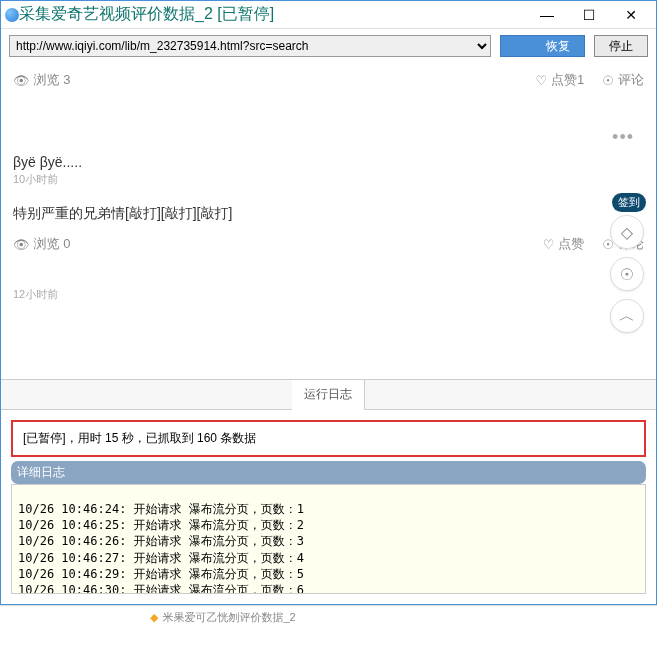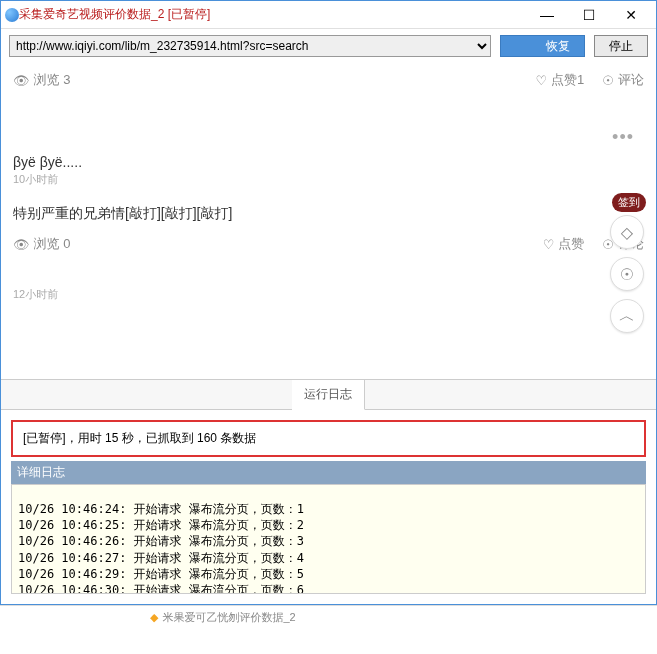--- a/index.html
+++ b/index.html
@@ -1,42 +1,42 @@
 <!DOCTYPE html>
 <html><head>
 <meta charset="utf-8">
 <style>
 * { margin: 0; padding: 0; box-sizing: border-box; font-family: "Microsoft YaHei", Arial, sans-serif; }
 body { background: #fff; width: 657px; }
 .window { border: 1px solid #4a90d9; width: 657px; }
 .titlebar { display: flex; align-items: center; height: 28px; padding: 0 4px; background: #fff; border-bottom: 1px solid #e0e0e0; }
-.titlebar .title { flex: 1; font-size: 12px; color: #b91c1c; }
+.titlebar .title { flex: 1; font-size: 16px; color: #0f766e; }
 .titlebar .win-controls { display: flex; }
 .titlebar .win-btn { width: 42px; height: 28px; display: flex; align-items: center; justify-content: center; font-size: 14px; cursor: pointer; }
 .toolbar { display: flex; align-items: center; padding: 6px 8px; gap: 9px; }
 .url-wrap { flex:1; position:relative; display:flex; }
 .url-wrap select { width:100%; height:22px; font-size:12px; border:1px solid #999; padding:0 2px;}
 .btn { height: 22px; padding: 0 14px; font-size: 12px; border: 1px solid #888; background: #eaeaea; cursor: pointer; }
 .btn.primary { background: #4a90d9; color: #fff; border-color: #3a7bc0; padding-left: 45px; }
 .content { height: 316px; overflow: auto; background: #fff; position: relative; }
 .meta-row { display:flex; justify-content:space-between; align-items:center; padding: 8px 12px; color:#999; font-size:13px; }
 .meta-right { display:flex; gap:18px; align-items:center; }
 .action { display:flex; align-items:center; gap:4px; color:#888; font-size:13px; }
 .comment { padding: 6px 12px 2px; }
 .comment .text { font-size: 14px; color: #333; margin-bottom: 2px; }
 .comment .time { font-size: 11px; color: #aaa; }
 .dots { color:#aaa; font-size:18px; letter-spacing:1px; padding-right:10px; }
-.badge { position:absolute; right:10px; top:130px; background:#7f1d1d; color:#fff; border-radius:10px; font-size:11px; padding:2px 6px; }
+.badge { position:absolute; right:10px; top:130px; background:#0c4a6e; color:#fff; border-radius:10px; font-size:11px; padding:2px 6px; }
 .circle-btn { width:34px; height:34px; border-radius:50%; border:1px solid #ddd; background:#fff; display:flex; align-items:center; justify-content:center; position:absolute; right:12px; box-shadow:0 1px 2px rgba(0,0,0,0.1); color:#888; }
 .tabs { display:flex; border-top:1px solid #ccc; border-bottom:1px solid #ccc; background:#f7f7f7;justify-content:center; }
 .tab { padding: 6px 12px; font-size:12px; color:#555; cursor:pointer; border-right:1px solid #ccc; background:#fff; }
 .tab.active { background:#fff; border-bottom:1px solid #fff; margin-bottom:-1px; }
 .status-panel { padding:10px; }
 .status-box { border:2px solid #d33; padding:8px 10px; font-size:12px; background:#fff; }
-.detail-hdr { background:#8aa5c2; color:#fff; font-size:12px; padding:3px 6px; margin-top:4px; }
+.detail-hdr { background:#8aa5c2; color:#fff; font-size:12px; padding:3px 6px; margin-top:4px;border-radius:7px; }
 .log-box { background:#fffff0; border:1px solid #ccc; height:110px; overflow:auto; padding:16px 6px; font-family: SimSun, monospace; font-size:12px; line-height:1.35; white-space:pre; }
 .footer-snip { padding: 4px 0 0 150px; font-size:11px; color:#888; display:flex; align-items:center; gap:4px; border-top:1px solid #ddd;}
 .globe { width:14px; height:14px; border-radius:50%; background: radial-gradient(circle at 30% 30%, #7fc6ff, #2a7bd4); display:inline-block; }
 </style>
 </head>
 <body>
 
 <div class="window">
   <div class="titlebar">
     <span class="globe"></span>

